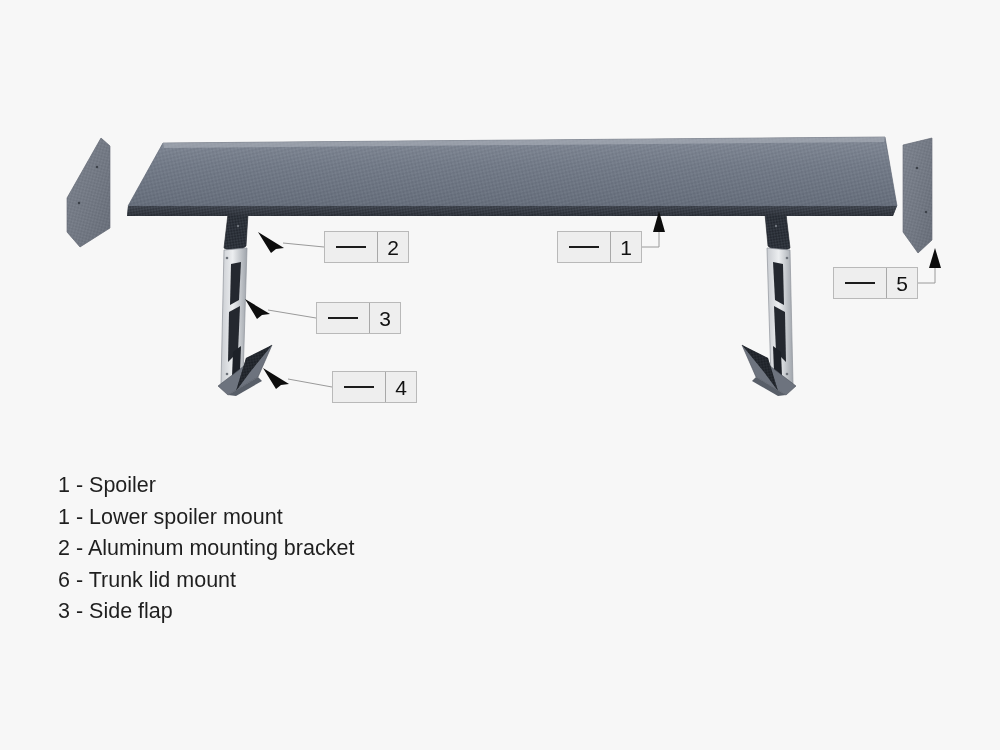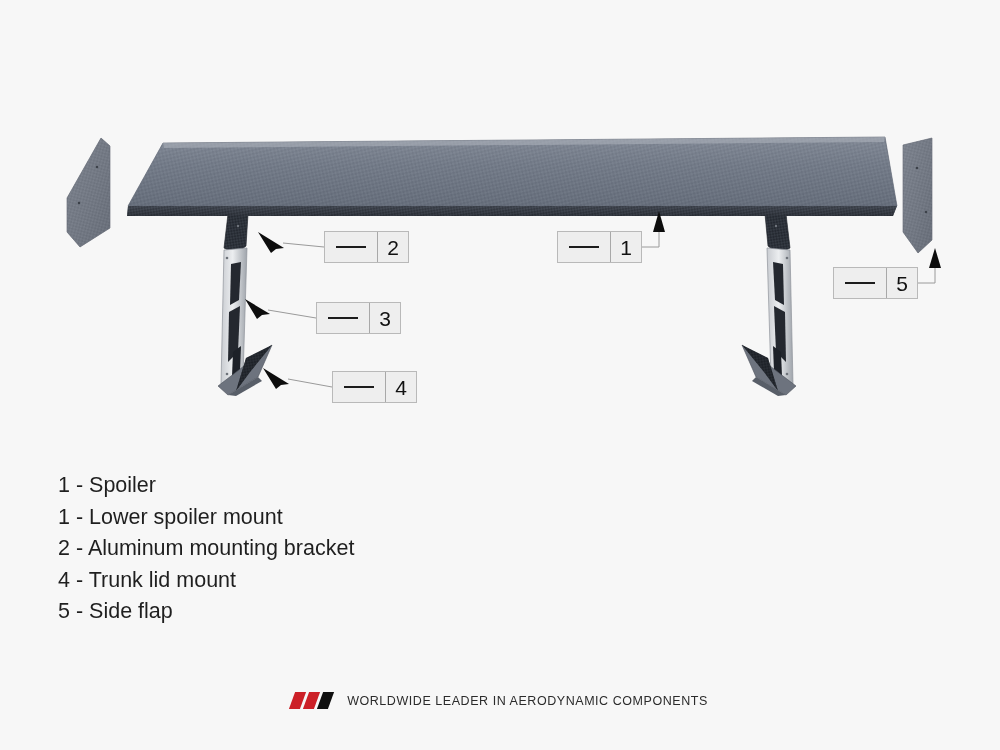--- a/index.html
+++ b/index.html
@@ -289,26 +289,18 @@
     <span class="dash-cell">
         <span class="dash"></span>
       </span>
     <span class="num-cell">5</span>
   </div>
 
   <div id="legend">
     <div class="legend-row">1 - Spoiler</div>
     <div class="legend-row">1 - Lower spoiler mount</div>
     <div class="legend-row">2 - Aluminum mounting bracket</div>
-    <div class="legend-row">4 - Trunk lid mount</div>
-    <div class="legend-row">5 - Side flap</div>
-  </div>
-
-  <div id="footer">
-    <div id="footer-logo">
-      <span class="logo-bar red"></span>
-      <span class="logo-bar red"></span>
-      <span class="logo-bar black"></span>
-    </div>
-    <div id="footer-tagline">WORLDWIDE LEADER IN AERODYNAMIC COMPONENTS</div>
-  </div>
+    <div class="legend-row">6 - Trunk lid mount</div>
+    <div class="legend-row">3 - Side flap</div>
+  </div>
+
 
 </div>
 
 </body></html>

